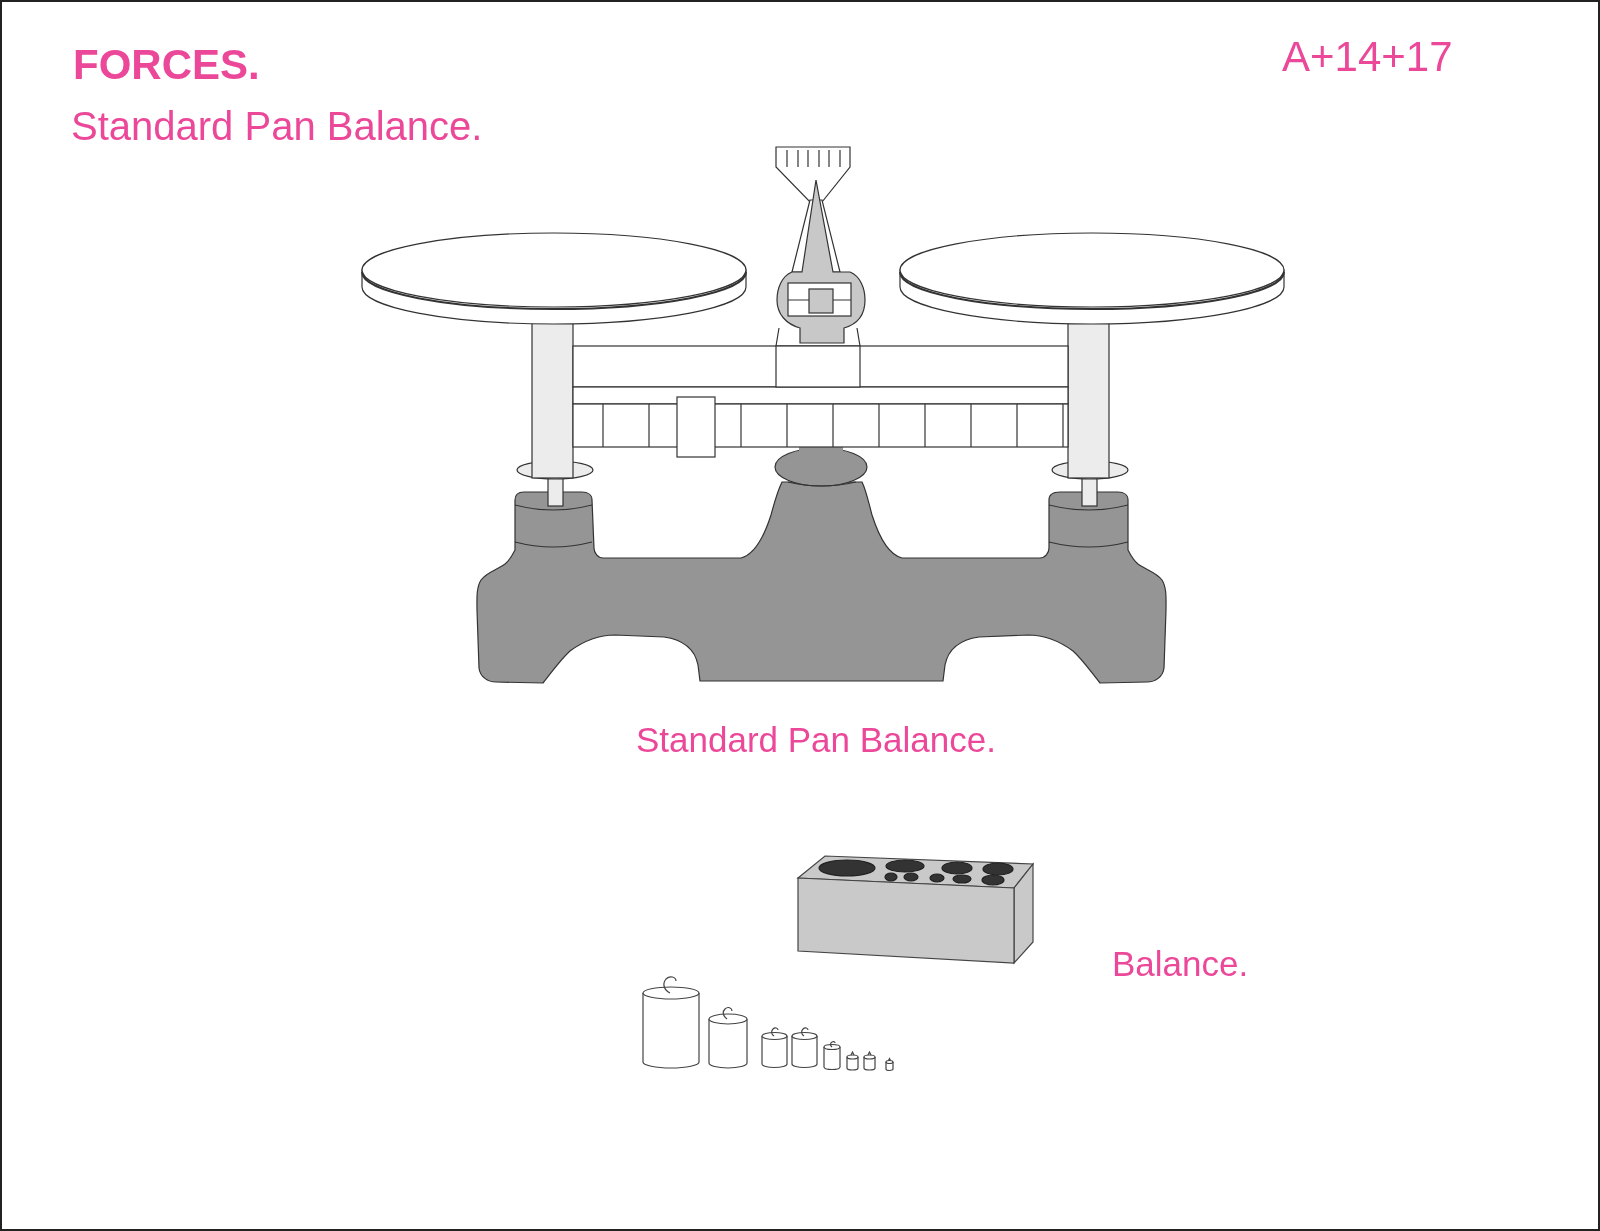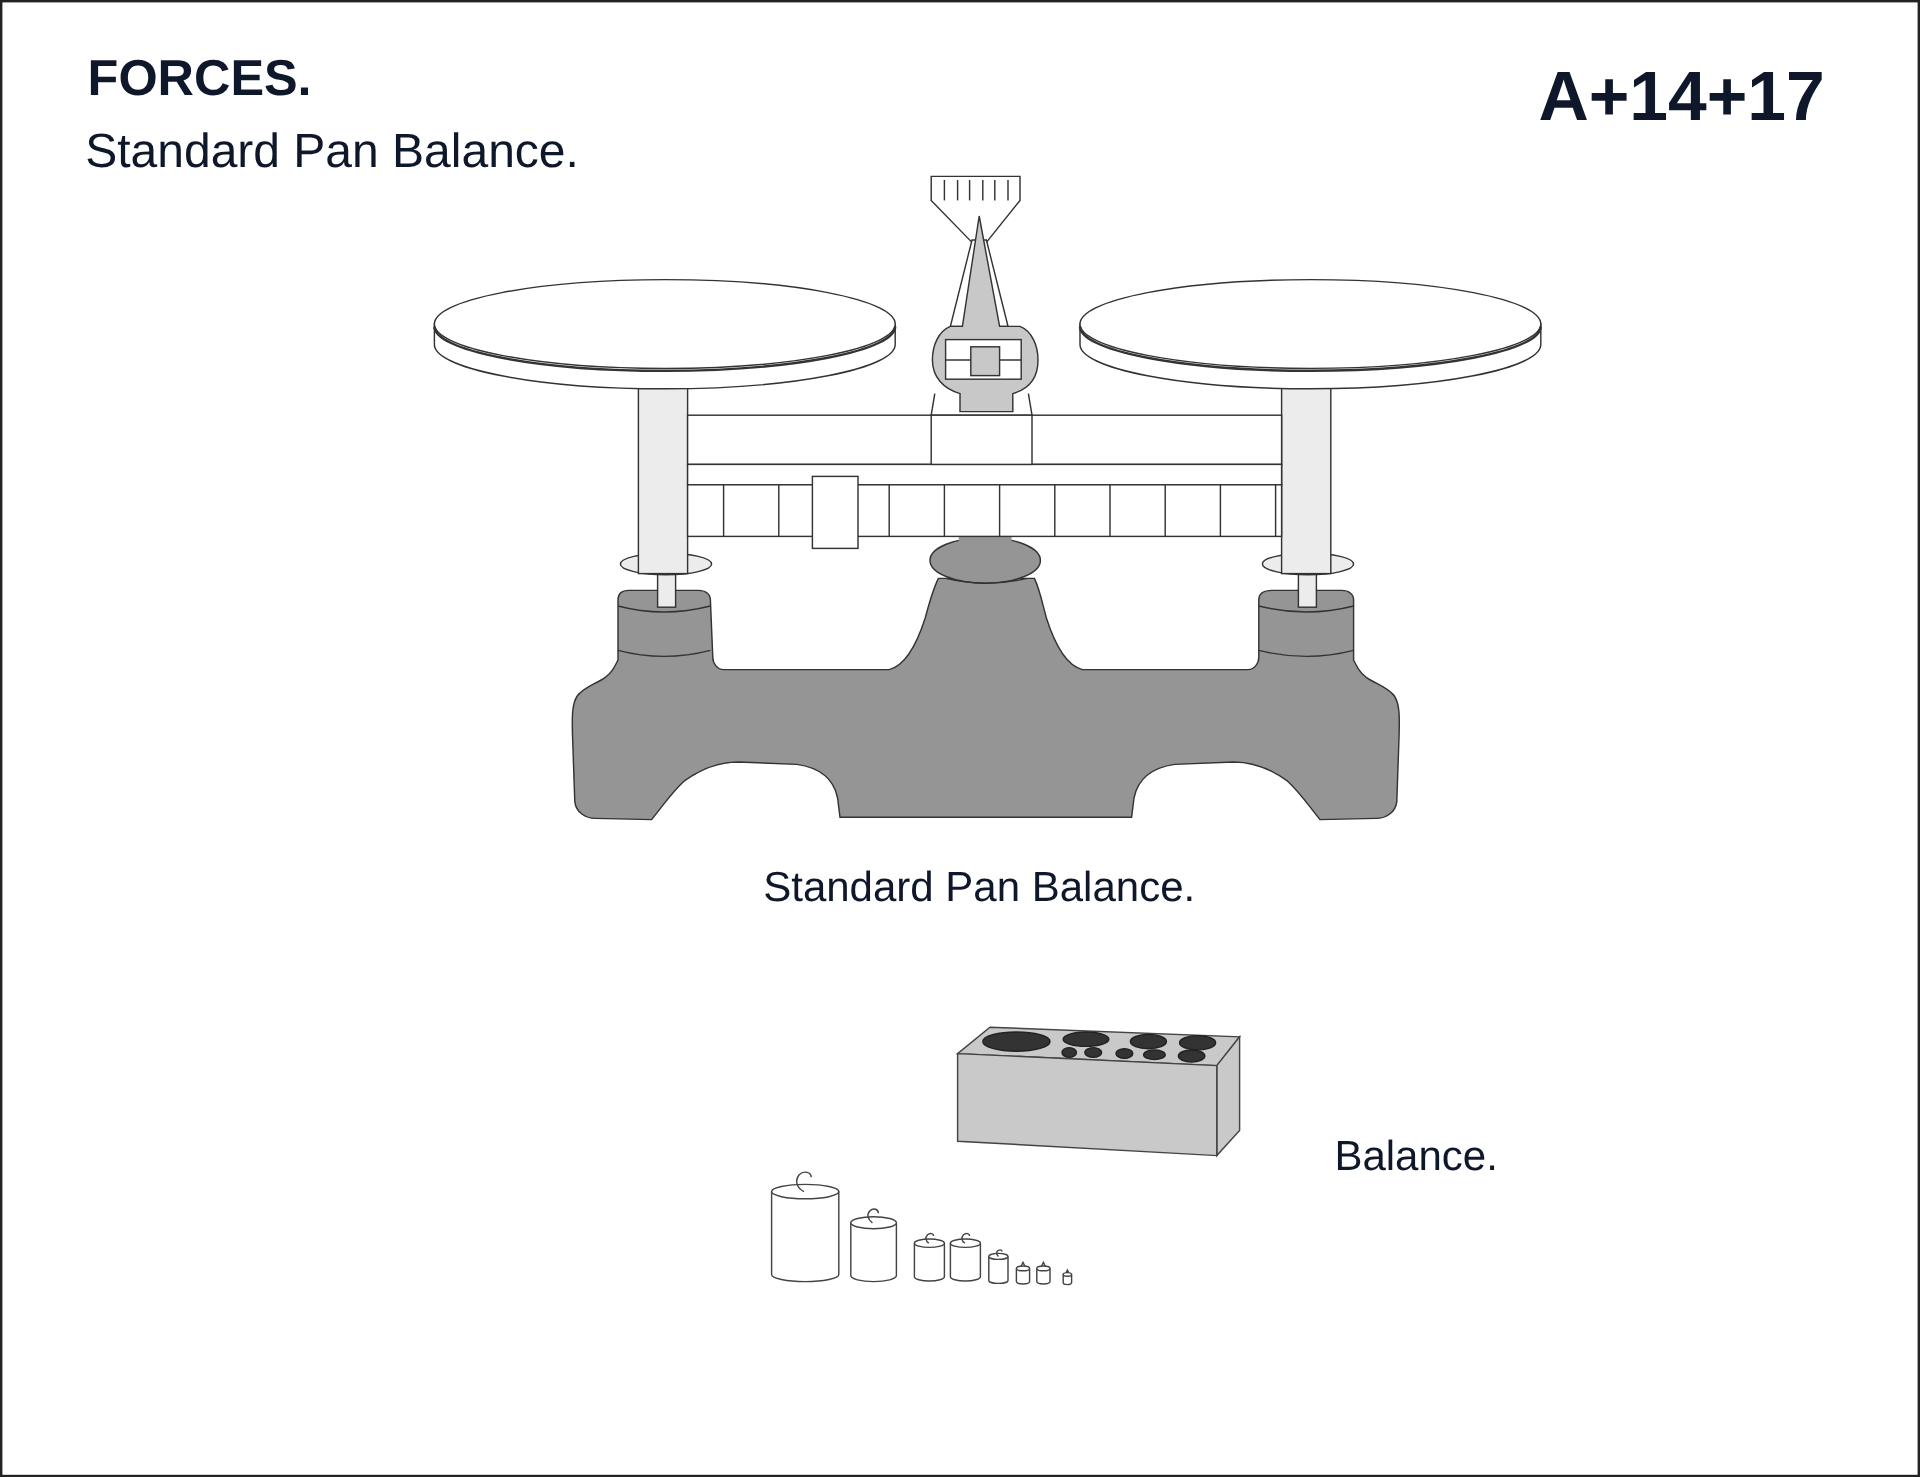--- a/index.html
+++ b/index.html
@@ -1,21 +1,21 @@
 <!DOCTYPE html>
 <html><head>
 <meta charset="utf-8">
 <style>
   html, body { margin: 0; padding: 0; background: #ffffff; }
   body { width: 1600px; height: 1231px; position: relative; overflow: hidden; font-family: "Liberation Sans", sans-serif; }
   .frame { position: absolute; left: 0; top: 0; width: 1596px; height: 1227px; border: 2px solid #222222; background: #ffffff; }
-  .txt { position: absolute; color: #0f172a; white-space: nowrap; font-family: "Liberation Sans", sans-serif; line-height: 1; }
+  .txt { position: absolute; color: #ec4899; white-space: nowrap; font-family: "Liberation Sans", sans-serif; line-height: 1; }
   .title { left: 73px; top: 44px; font-size: 42px; font-weight: bold; }
   .subtitle { left: 71px; top: 106px; font-size: 40px; }
-  .code { left: 1282px; top: 52px; font-size: 58px; font-weight: bold; }
+  .code { left: 1282px; top: 36px; font-size: 42px; font-weight: normal; }
   .caption-balance { left: 636px; top: 722px; font-size: 35px; }
   .caption-weights { left: 1112px; top: 946px; font-size: 35px; }
   svg.art { position: absolute; left: 0; top: 0; }
 </style>
 </head>
 <body>
 
 <div class="frame"></div>
 
 <div class="txt title">FORCES.</div>

